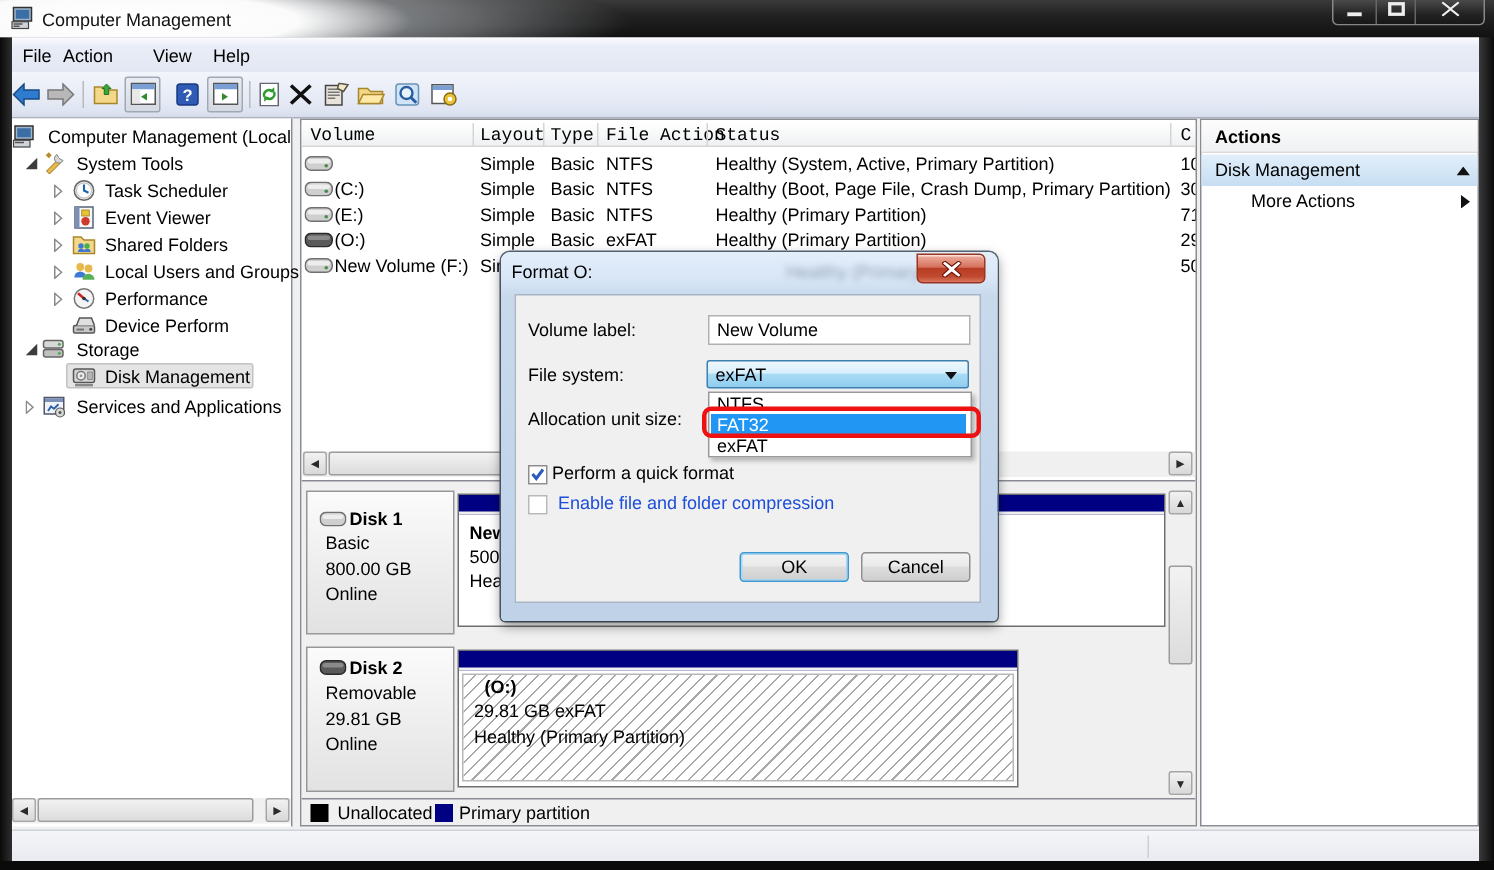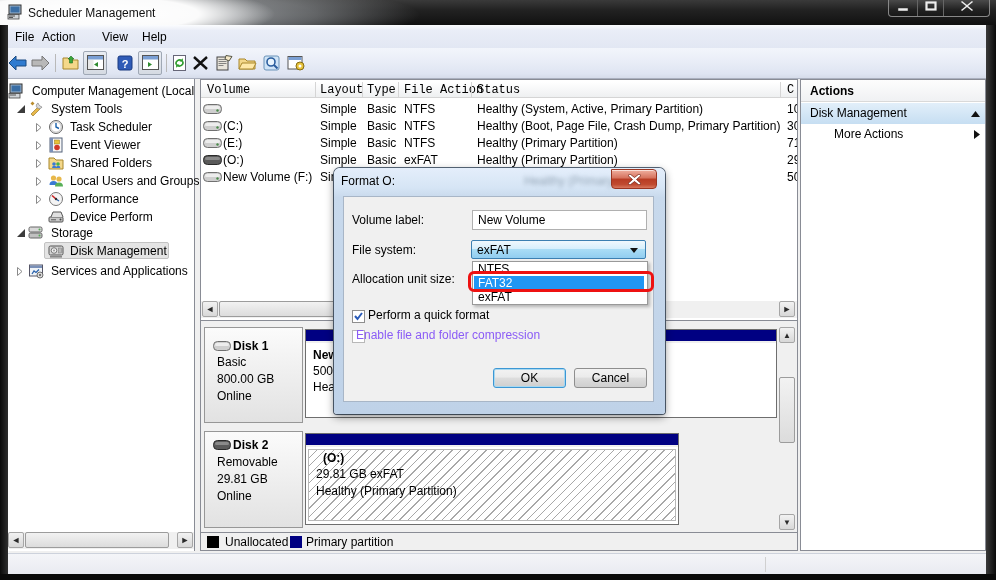--- a/index.html
+++ b/index.html
@@ -61,21 +61,21 @@
 #ddlist{position:absolute;left:128px;top:64px;width:176px;height:44px;background:#fff;border:1px solid #999;box-shadow:2px 2px 3px rgba(0,0,0,.25);}
 .ddrow{position:absolute;left:1px;width:170px;height:14px;line-height:14px;padding-left:4px;}
 #redbox{position:absolute;left:124px;top:74px;width:186px;height:21px;border:3px solid #e11;border-radius:6px;}
 .chk{position:absolute;width:13px;height:13px;background:#fff;border:1px solid #8e8e8e;}
 .btn{position:absolute;width:73px;height:20px;text-align:center;line-height:18px;background:linear-gradient(180deg,#f2f2f2,#ebebeb 45%,#dddddd 50%,#cfcfcf 100%);border:1px solid #8e8e8e;border-radius:3px;}
 </style></head>
 <body>
 
 <div class="abs" id="titlebar"></div>
 <div class="abs" id="titleglow"></div>
-<div class="abs" id="titletext">Scheduler Management</div>
+<div class="abs" id="titletext">Computer Management</div>
 <svg class="abs" style="left:7px;top:4px" width="16" height="16" viewBox="0 0 16 16">
     <rect x="2" y="1" width="12" height="9" fill="#9fb6cd" stroke="#333"></rect>
     <rect x="3.5" y="2.5" width="9" height="6" fill="#3a6ea5"></rect>
     <rect x="1" y="10.5" width="11" height="4.5" fill="#d0d4d8" stroke="#444" stroke-width=".8"></rect>
     <rect x="2" y="11.5" width="6" height="1" fill="#555"></rect>
     <rect x="2" y="13" width="4" height="1" fill="#555"></rect>
   </svg>
 <div class="abs" id="capbtns"></div>
 <div class="cap" style="left:888px;width:30px;border-right:1px solid #666;"><svg width="12" height="9">
       <rect x="1" y="6" width="10" height="3" fill="#eee" stroke="#333" stroke-width=".5"></rect>
@@ -463,17 +463,17 @@
       <div class="ddrow" style="top:0px">NTFS</div>
       <div class="ddrow" style="top:14px;background:#2196f3;color:#fff">FAT32</div>
       <div class="ddrow" style="top:28px">exFAT</div>
     </div>
     <div id="redbox"></div>
     <div class="chk" style="left:8px;top:113px"><svg width="11" height="11" viewBox="0 0 11 11">
           <path d="M2 5 L4.5 8 L9 2" fill="none" stroke="#2a5bb8" stroke-width="2"></path>
         </svg></div>
     <span class="dlab" style="left:24px;top:111px">Perform a quick format</span>
     <div class="chk" style="left:8px;top:133px;border-color:#b8b8b8"></div>
-    <span class="dlab" style="left:12px;top:131px;color:#8b5cf6">Enable file and folder compression</span>
+    <span class="dlab" style="left:28px;top:131px;color:#1d4ed8">Enable file and folder compression</span>
     <div class="btn" style="left:149px;top:171px;border-color:#3c97d4;box-shadow:0 0 0 1px #a8d8f0 inset">OK</div>
     <div class="btn" style="left:230px;top:171px">Cancel</div>
   </div>
 </div>
 
 </body></html>

